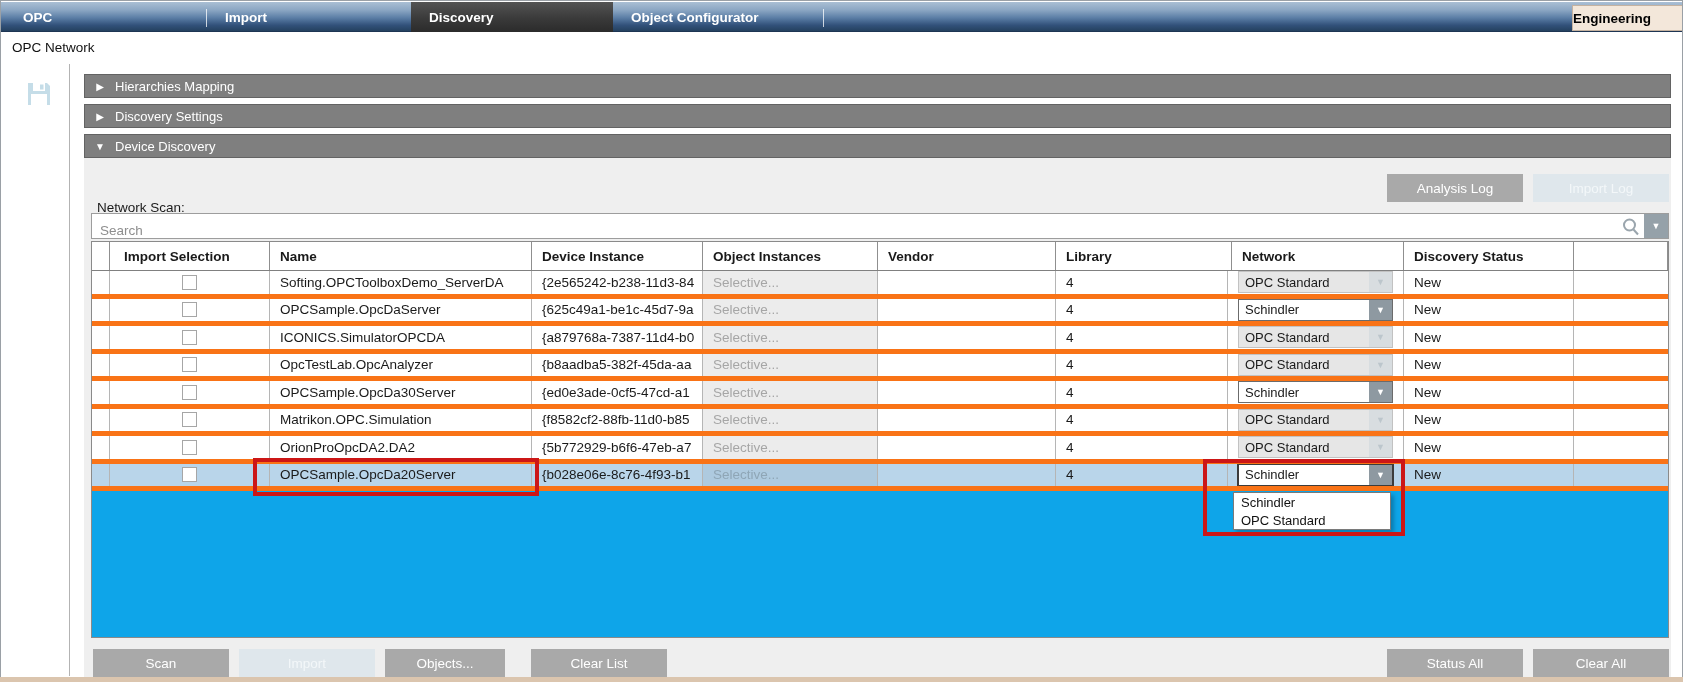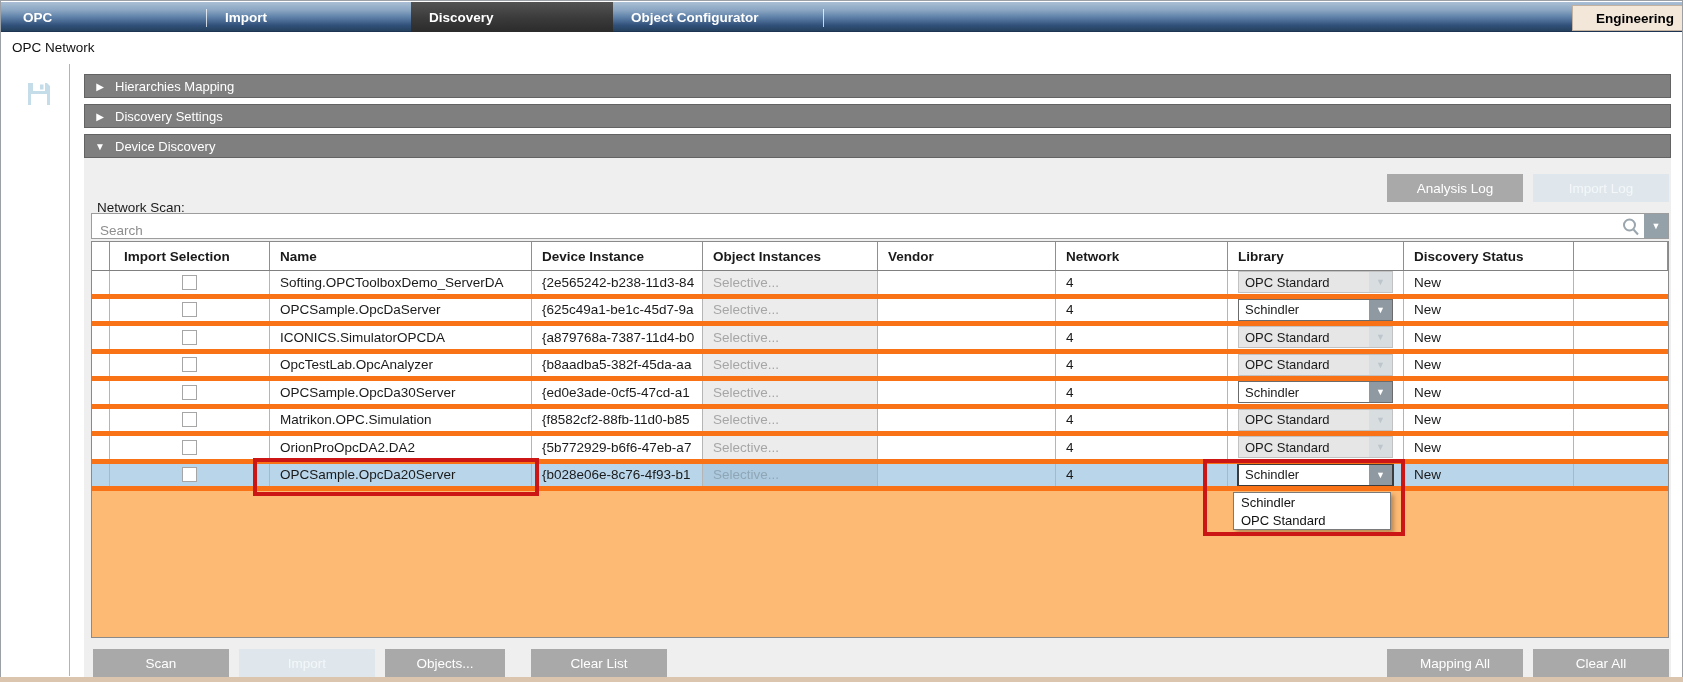--- a/index.html
+++ b/index.html
@@ -16,21 +16,21 @@
     padding-left:18px; color:#fff; font-weight:bold; font-size:13.5px; cursor:default; }
   .tab-opc { left:0; width:205px; padding-left:22px; }
   .tab-import { left:206px; width:204px; }
   .tab-discovery { left:410px; width:202px;
     background:linear-gradient(180deg,#535353 0%,#3a3a3a 55%,#2b2b2b 100%); }
   .tab-objcfg { left:612px; width:210px; }
   .tabsep { position:absolute; top:7px; height:18px; width:1px; background:rgba(255,255,255,.75); }
   .sep1 { left:205px; } .sep2 { left:822px; }
   .tab-engineering { position:absolute; top:5px; left:1572px; width:110px; height:26px;
     background:#f3e7da; border:1px solid #c4b2a0; border-right:none;
-    display:flex; align-items:center; padding-left:23px;
+    display:flex; align-items:center; 
     color:#000; font-weight:bold; font-size:13.5px; white-space:nowrap; overflow:hidden; }
 
   
   .pagetitle-row { position:absolute; left:1px; right:1px; top:32px; height:32px; background:#fff; }
   .pagetitle { position:absolute; left:11px; top:8px; font-size:13.5px; color:#111; }
 
   
   .gutter-divider { position:absolute; left:69px; top:64px; width:1px; bottom:6px; background:#b3b3b3; }
   .save-btn { position:absolute; left:24px; top:79px; width:32px; height:32px; }
 
@@ -64,21 +64,21 @@
   .searchbox input { flex:1; border:none; outline:none; font-family:inherit;
     font-size:13.5px; padding:0 8px; color:#333; background:transparent; }
   .searchbox input::placeholder { color:#8e8e8e; opacity:1; }
   .search-glyph { width:26px; height:24px; position:relative; }
   .search-glyph svg { position:absolute; left:3px; top:3px; }
   .search-drop { width:24px; height:24px; background:#95a1a9; color:#fff; font-size:9px;
     display:flex; align-items:center; justify-content:center; cursor:default; }
 
   
   .grid { position:absolute; left:91px; top:241px; width:1578px; height:397px;
-    background:#fdba74; border:1px solid #8a8a8a; overflow:hidden; }
+    background:#0ea5e9; border:1px solid #8a8a8a; overflow:hidden; }
   .trow { display:flex; width:100%; height:27.5px; border-bottom:5px solid #f97316; background:#fff; }
   .trow.header { height:29px; border-bottom:1px solid #808080; font-weight:bold; font-size:13.5px; }
   .trow.sel { background:#b9d5ea; }
   .cell { height:100%; border-right:1px solid #b5b5b5; display:flex; align-items:center;
     padding:0 10px; font-size:13.5px; white-space:nowrap; overflow:hidden; }
   .header .cell { border-right:1px solid #8f8f8f; }
   .c0 { width:18px; padding:0; }
   .c1 { width:160px; justify-content:center; }
   .header .c1 { justify-content:flex-start; padding-left:14px; }
   .c2 { width:262px; } .c3 { width:171px; } .c4 { width:175px; }
@@ -175,22 +175,22 @@
 </div>
 
 <div class="grid">
   <div class="trow header">
     <div class="cell c0"></div>
     <div class="cell c1">Import Selection</div>
     <div class="cell c2">Name</div>
     <div class="cell c3">Device Instance</div>
     <div class="cell c4">Object Instances</div>
     <div class="cell c5">Vendor</div>
+    <div class="cell c7">Library</div>
     <div class="cell c6">Network</div>
-    <div class="cell c7">Library</div>
     <div class="cell c8">Discovery Status</div>
     <div class="cell c9"></div>
   </div>
   <div>
       <div class="trow">
         <div class="cell c0"></div>
         <div class="cell c1">
           <div class="checkbox"></div>
         </div>
         <div class="cell c2">Softing.OPCToolboxDemo_ServerDA</div>
@@ -348,16 +348,16 @@
     <div class="opt">OPC Standard</div>
   </div>
 
 <div class="redbox redbox-name"></div>
 <div class="redbox redbox-lib"></div>
 
 <div class="gbtn btn-scan">Scan</div>
 <div class="gbtn btn-import disabled">Import</div>
 <div class="gbtn btn-objects">Objects...</div>
 <div class="gbtn btn-clearlist">Clear List</div>
-<div class="gbtn btn-selectall">Mapping All</div>
+<div class="gbtn btn-selectall">Status All</div>
 <div class="gbtn btn-clearall">Clear All</div>
 
 <div class="bottom-strip"></div>
 
 </body></html>

